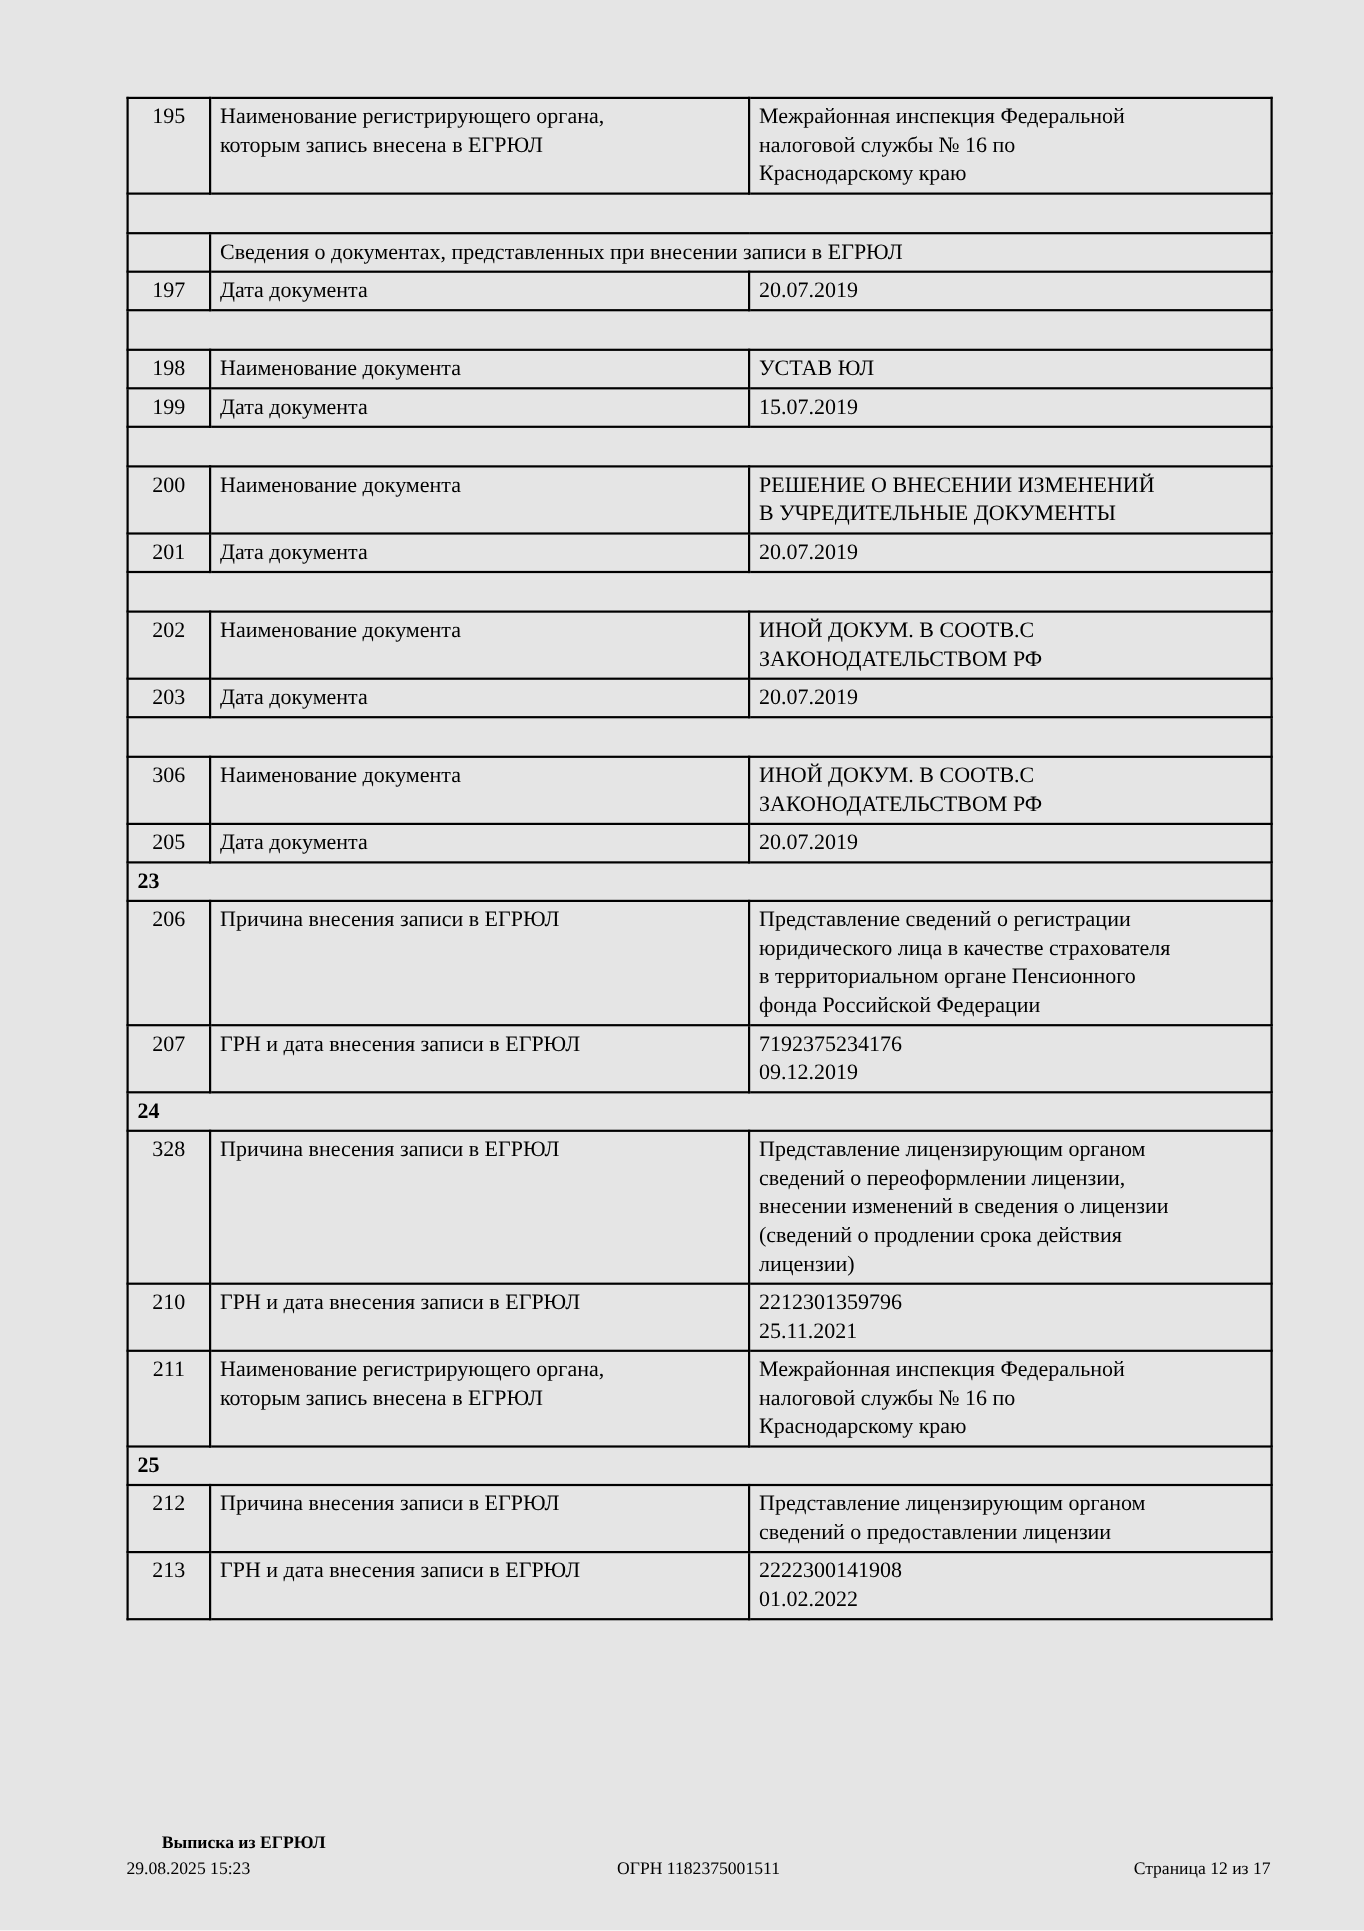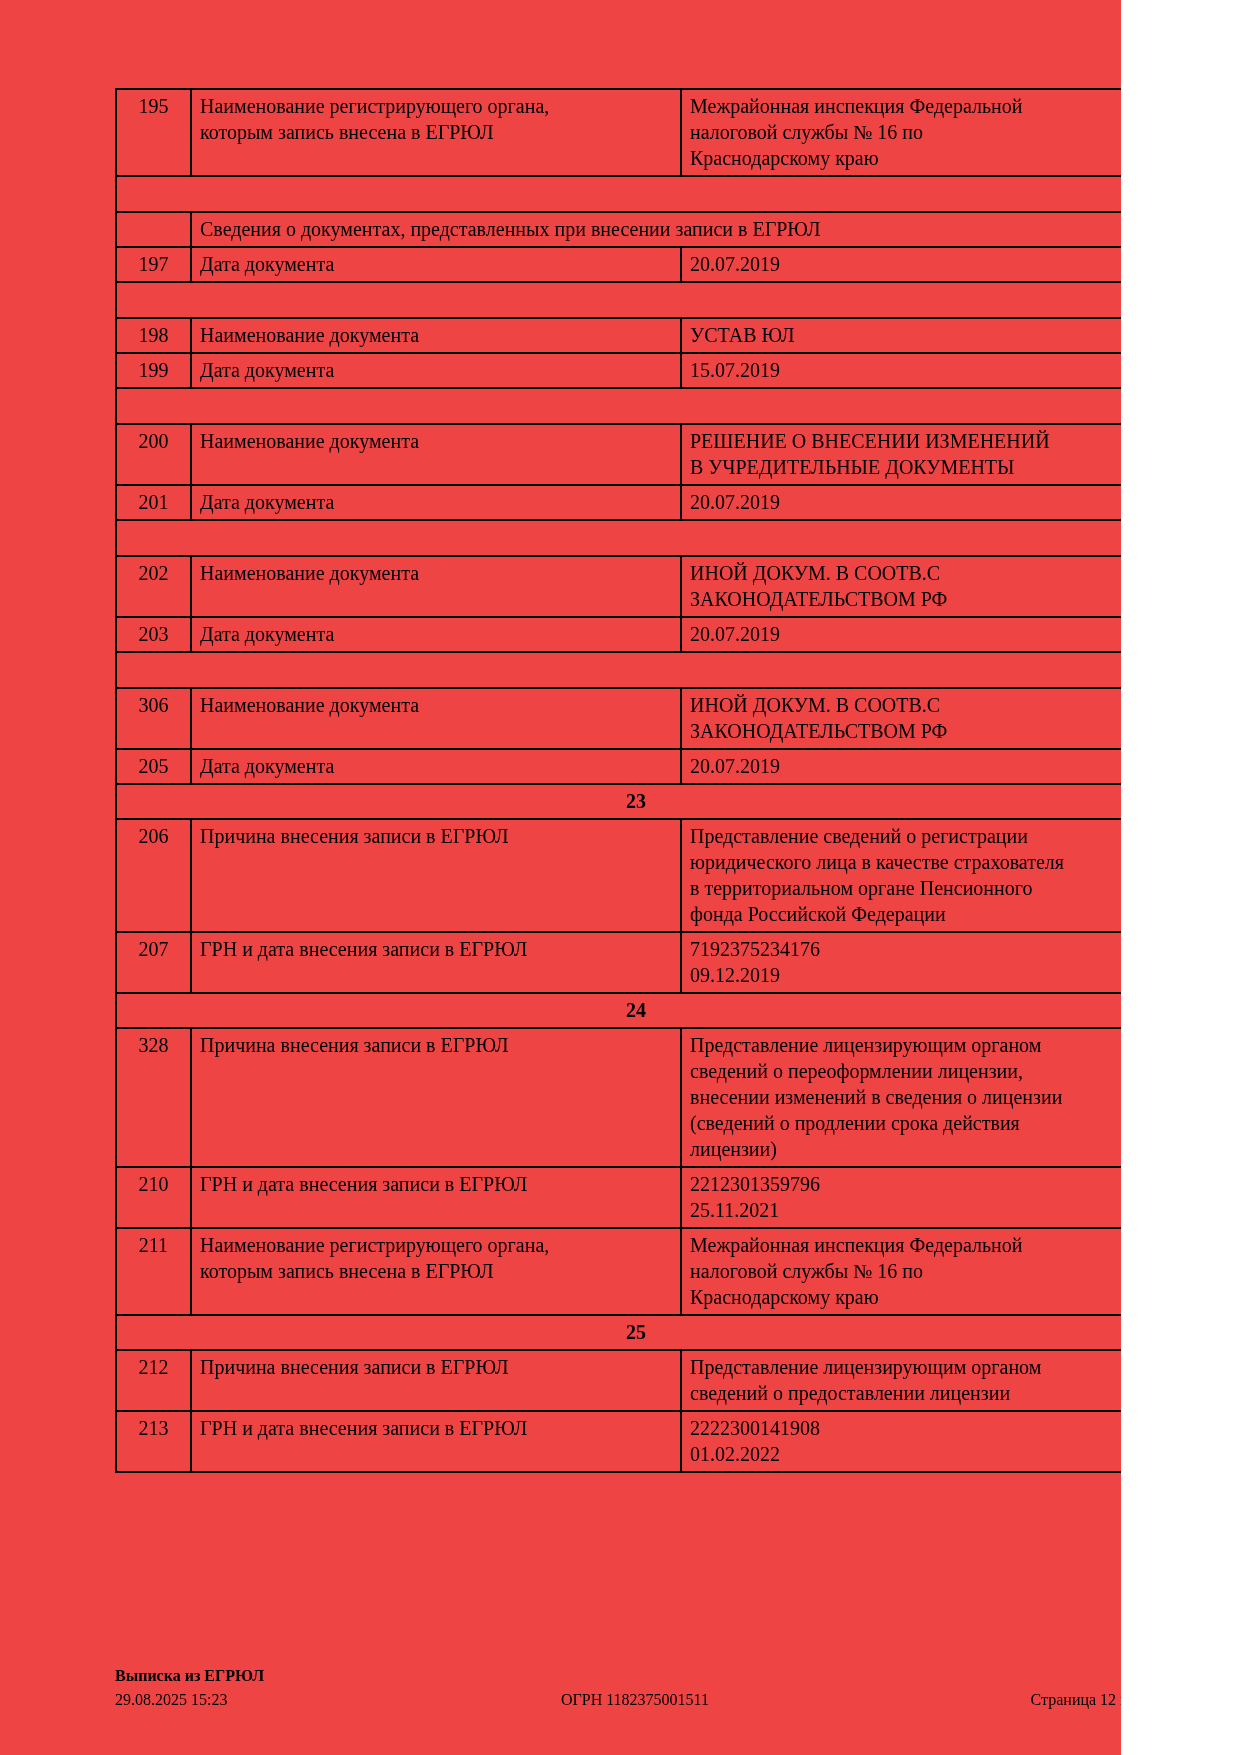--- a/index.html
+++ b/index.html
@@ -5,23 +5,23 @@
 <style>
   html, body {
     margin: 0;
     padding: 0;
     background: #ffffff;
     color: #000000;
     font-family: "Liberation Serif", "DejaVu Serif", serif;
   }
   .page {
     position: relative;
-    width: 1121px;
+    width: 1240px;
     height: 1755px;
-    background: #ef4444;
+    background: #e5e5e5;
     overflow: hidden;
   }
   table.egrul-table {
     position: absolute;
     left: 115px;
     top: 88px;
     width: 1040px;
     border-collapse: collapse;
     table-layout: fixed;
     font-size: 20px;
@@ -38,37 +38,38 @@
   td.row-number-cell {
     text-align: center;
     padding-left: 2px;
     padding-right: 2px;
   }
   td.spacer-cell {
     height: 27px;
     padding: 0;
   }
   td.group-cell {
-    text-align: center;
+    text-align: left;
     font-weight: bold;
     white-space: normal;
   }
   td.subheader-cell {
     white-space: normal;
   }
   .footer {
     position: absolute;
     left: 115px;
     top: 1664px;
     width: 1040px;
     font-size: 16px;
     line-height: 24px;
   }
   .footer-doc-type {
     font-weight: bold;
+    margin-left: 32px;
   }
   .footer-center {
     position: absolute;
     left: 0;
     right: 0;
     top: 24px;
     text-align: center;
   }
   .footer-right {
     position: absolute;

